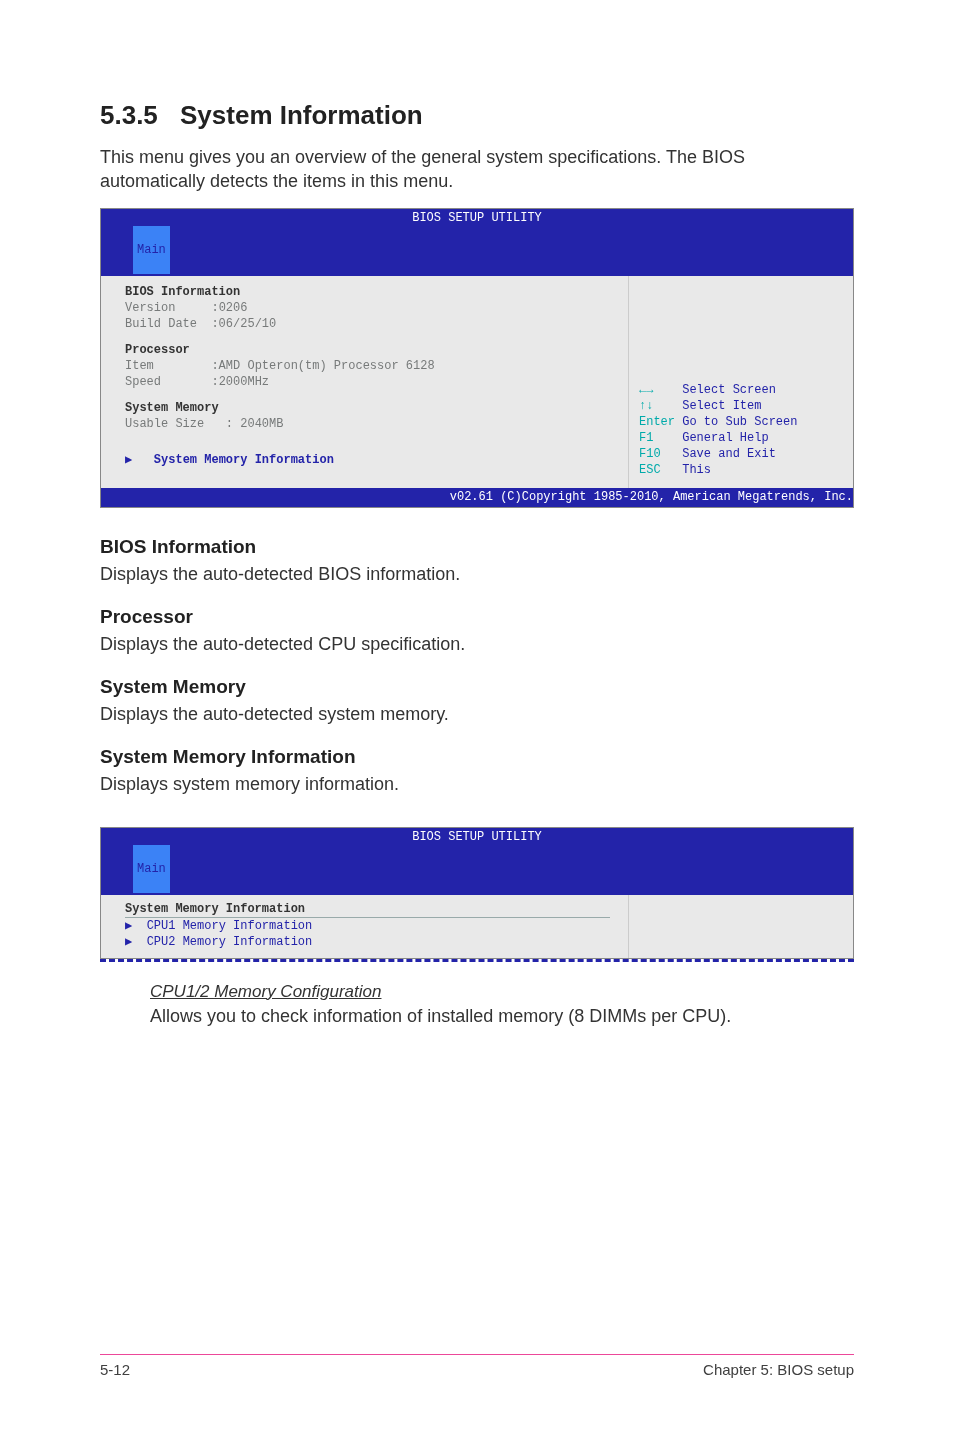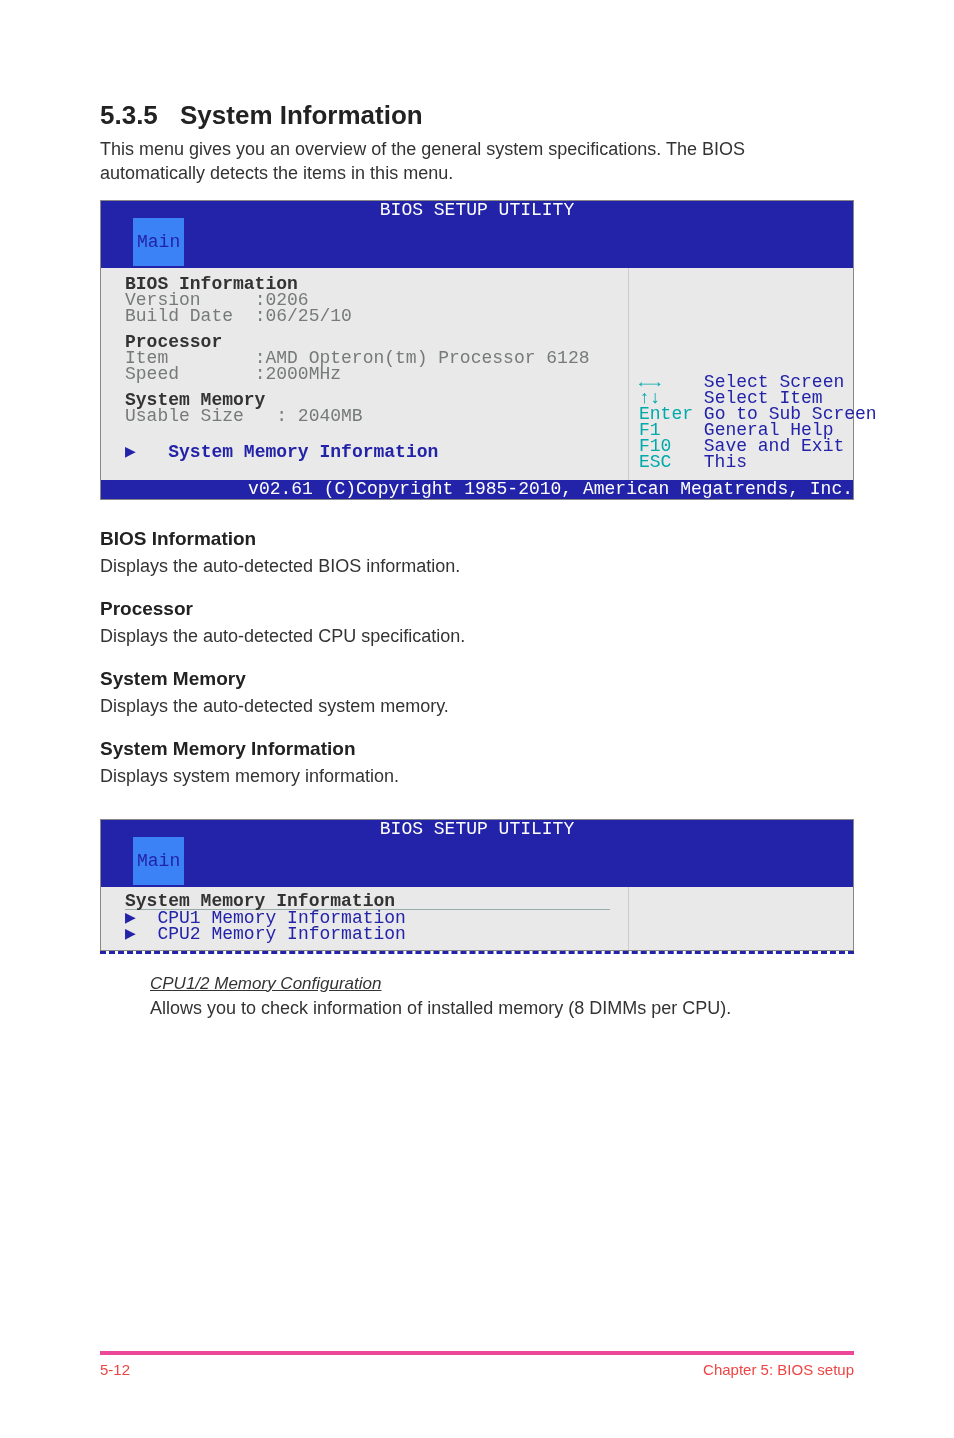--- a/index.html
+++ b/index.html
@@ -9,34 +9,34 @@
     background: #ffffff;
     font-family: Arial, Helvetica, sans-serif;
     color: #333;
     padding: 100px 100px 0 100px;
     position: relative;
   }
   h2.section-number {
     font-size: 26px;
     font-weight: bold;
     color: #222;
-    margin-bottom: 6px;
+    margin-bottom: 14px;
   }
   h2.section-number .num { display: inline-block; width: 80px; }
   p.body-text {
     font-size: 18px;
     line-height: 1.35;
     color: #333;
     margin-bottom: 14px;
   }
   .bios-box {
     border: 1px solid #888;
     background: #e9e9e9;
     font-family: "Courier New", monospace;
-    font-size: 18px;
+    font-size: 12px;
     margin-bottom: 28px;
   }
   .bios-header {
     background: #2323a9;
     color: #fff;
     padding: 2px 6px;
     position: relative;
   }
   .bios-title-row {
     text-align: center;
@@ -105,24 +105,24 @@
     text-decoration: underline;
     font-style: italic;
     font-size: 17px;
     color: #333;
   }
   .footer {
     position: absolute;
     bottom: 60px;
     left: 100px;
     right: 100px;
-    border-top: 4px solid #ec4899;
+    border-top: 1px solid #ec4899;
     padding-top: 6px;
     font-size: 15px;
-    color: #ef4444;
+    color: #404040;
     display: flex;
     justify-content: space-between;
   }
   hr.sep {
     border: none;
     border-top: 1px solid #9aa;
     margin: 0 0 0 0;
   }
   .spacer { height: 10px; }
 </style>

